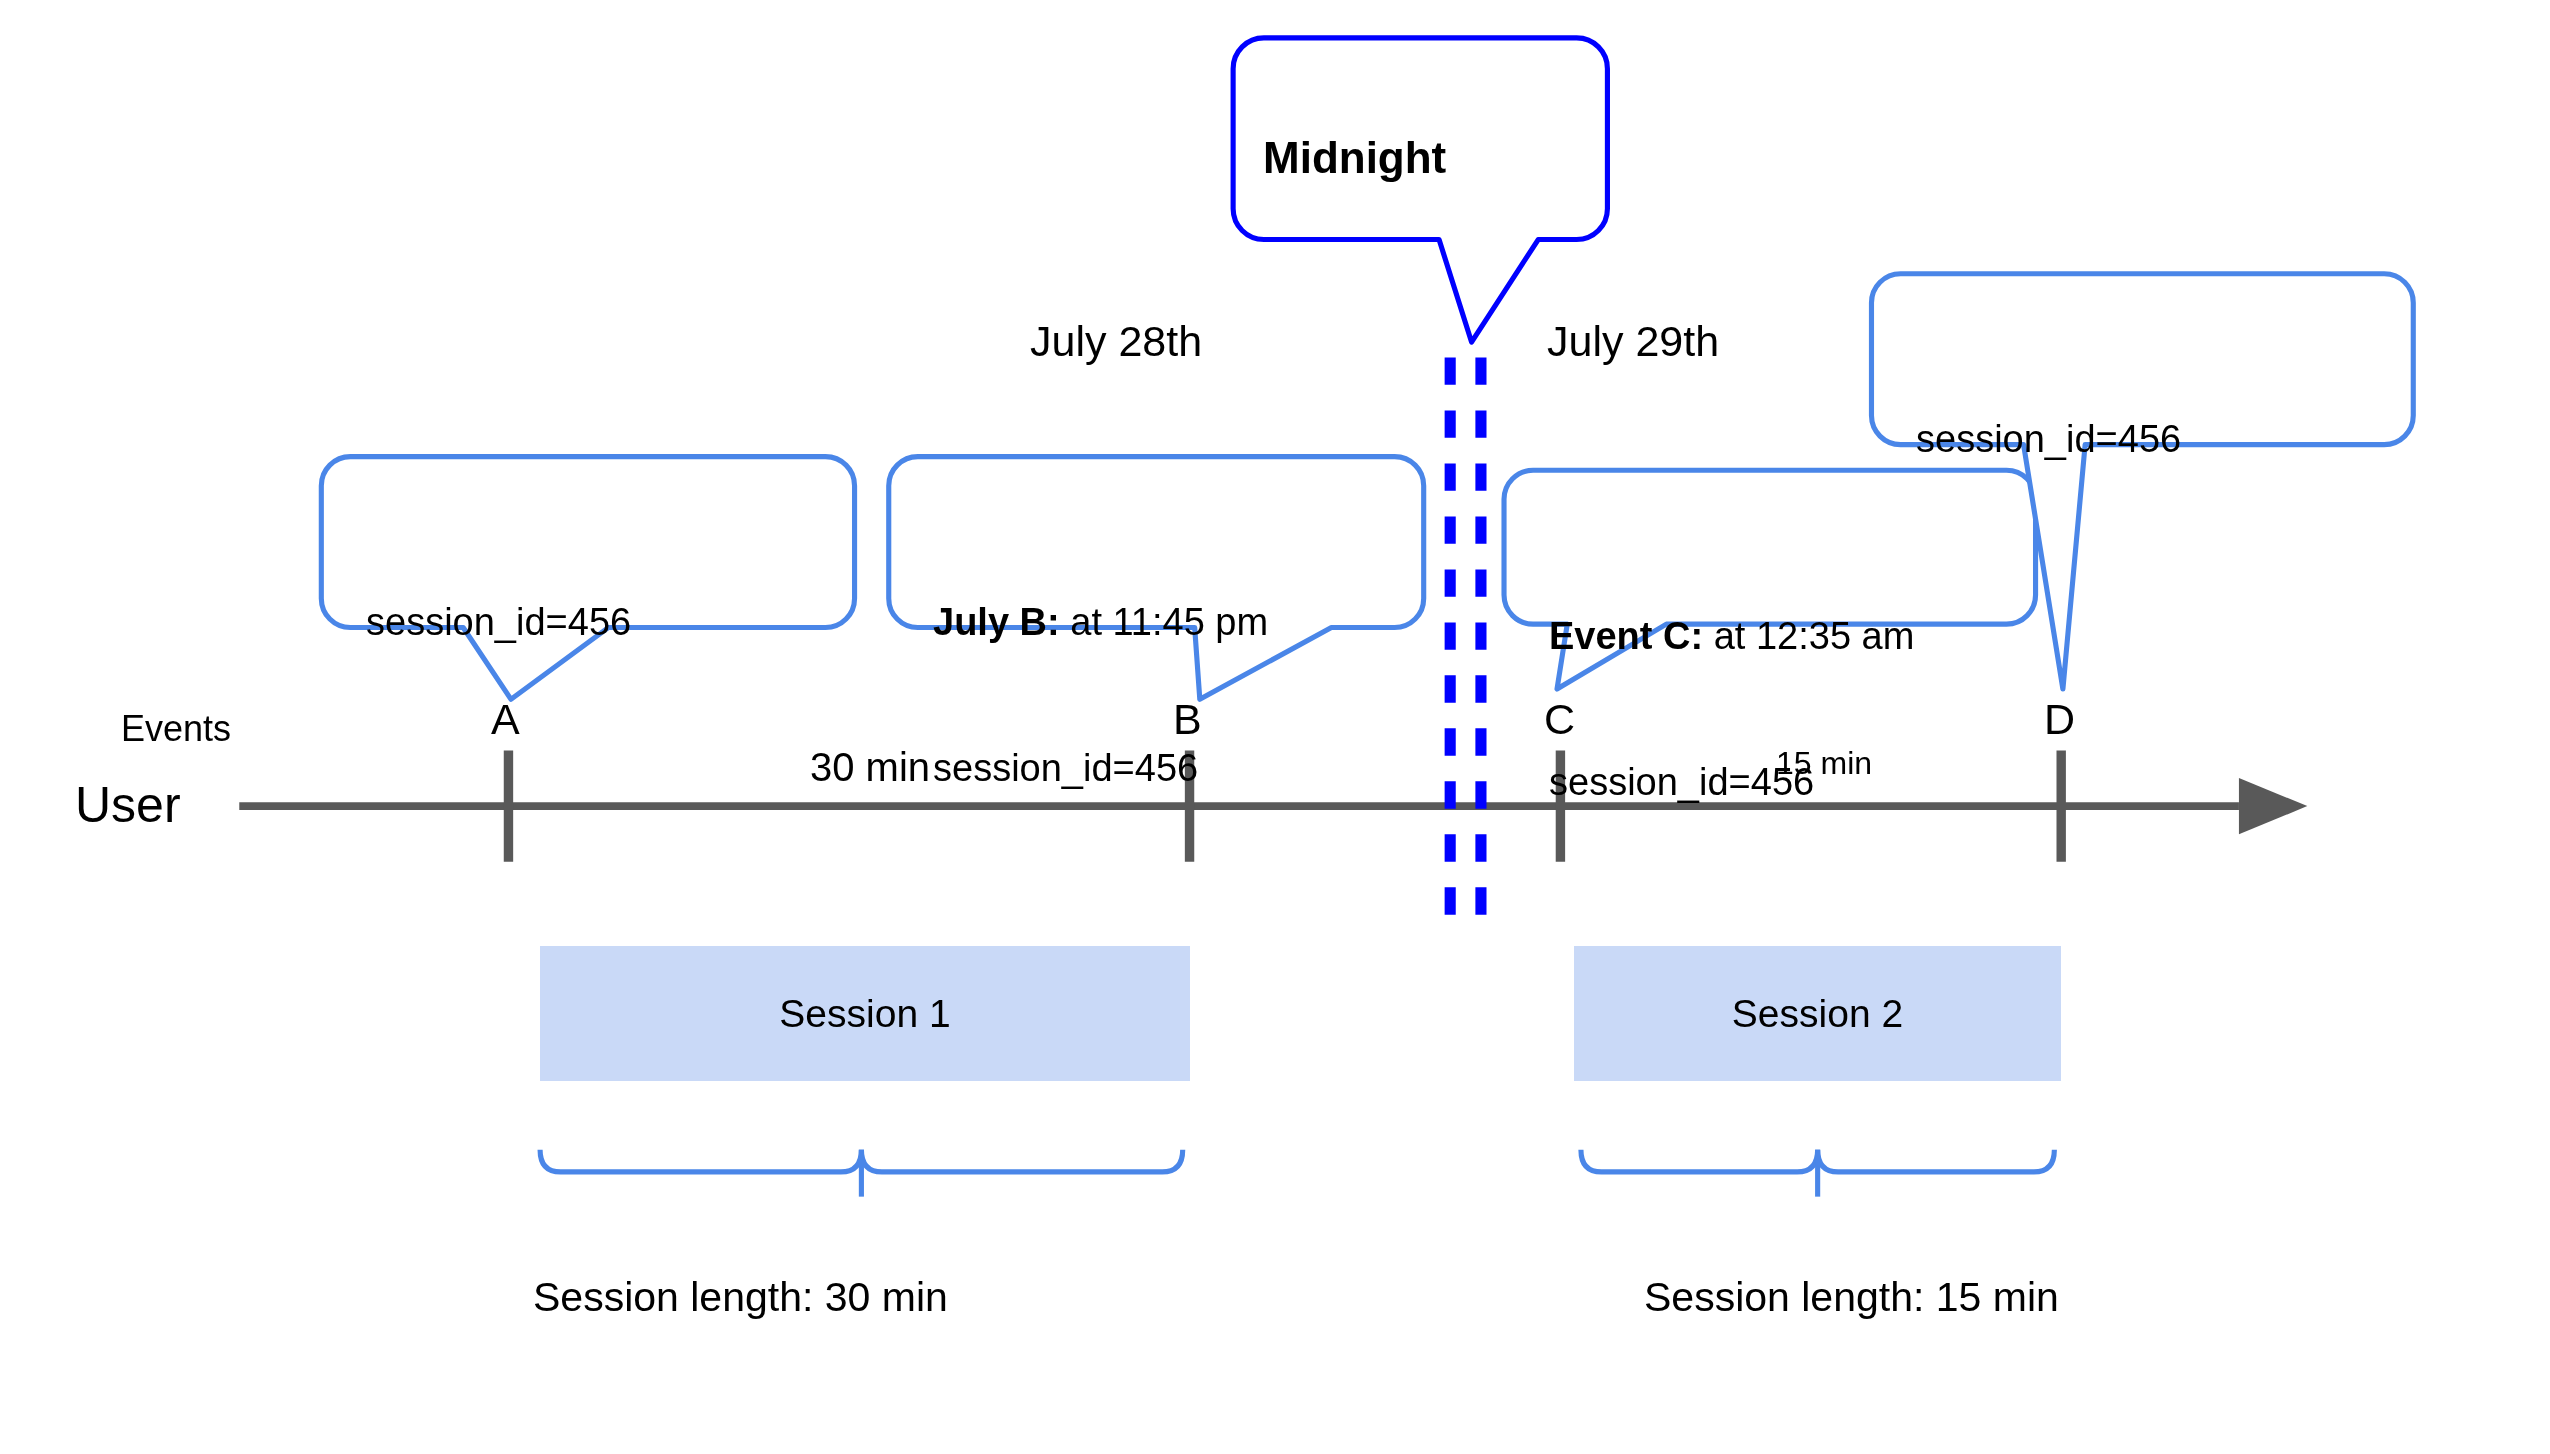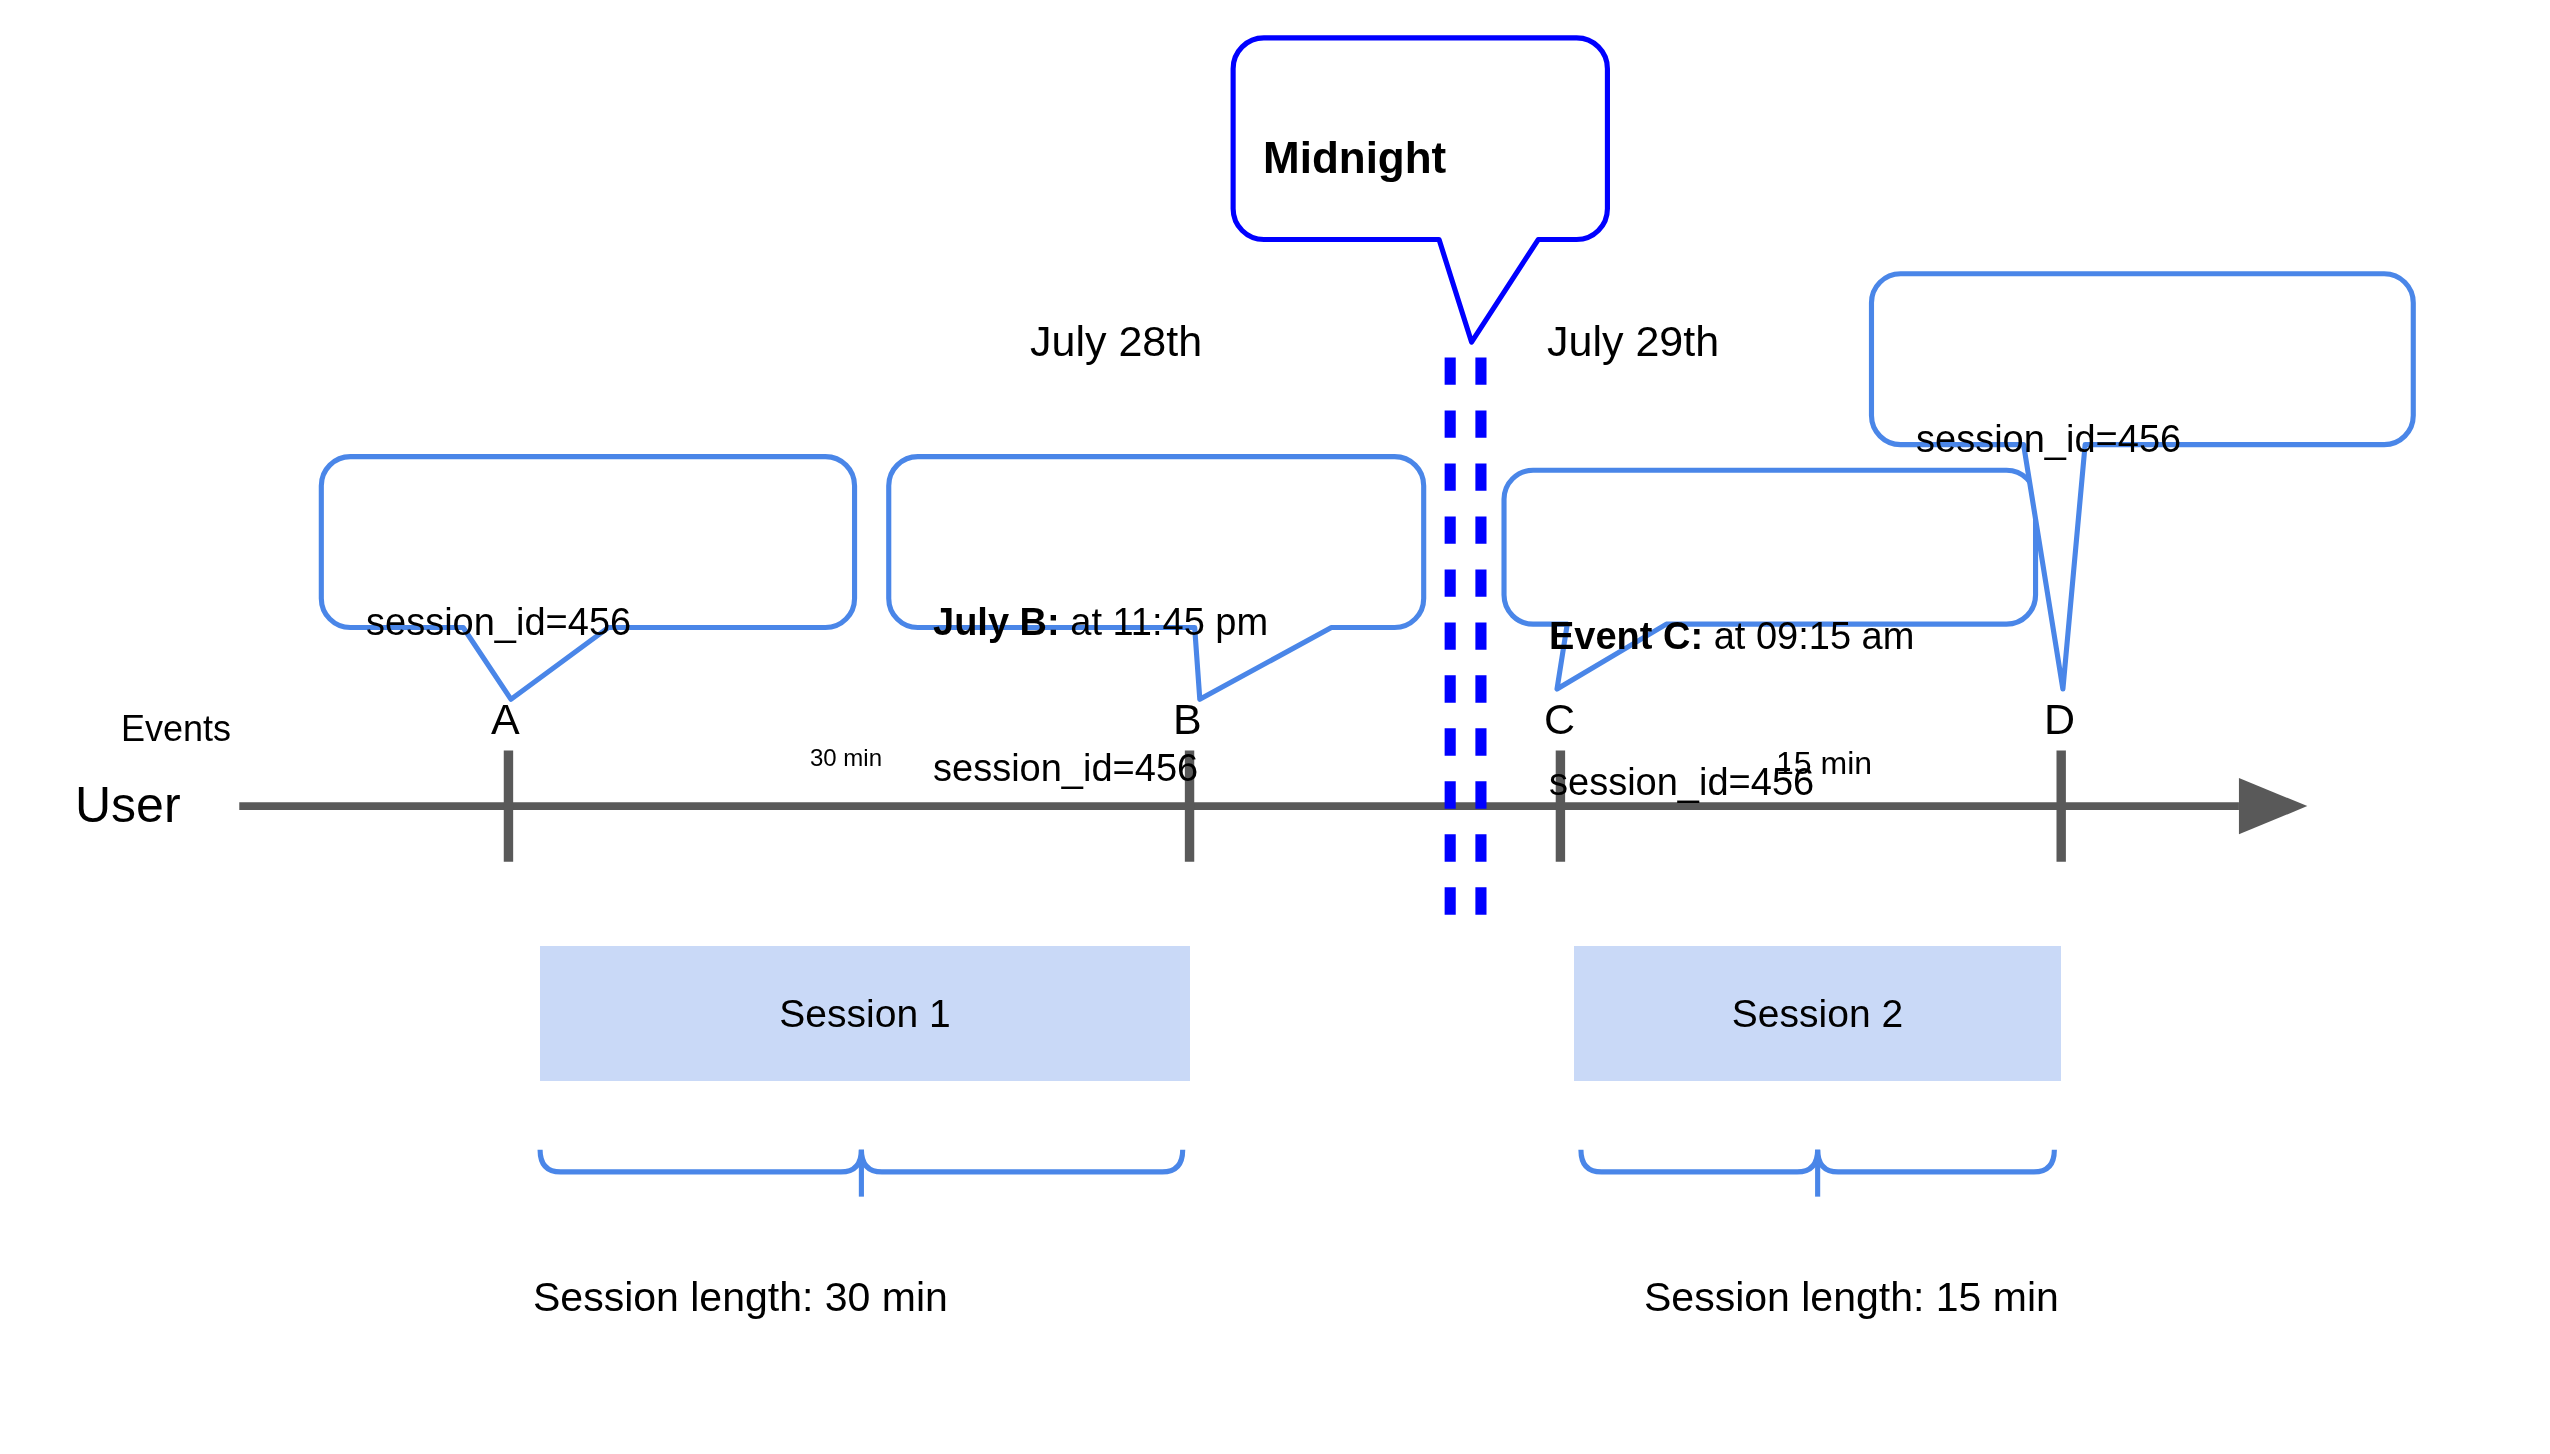--- a/index.html
+++ b/index.html
@@ -34,21 +34,21 @@
     font-size: 38px;
     color: #000000;
     line-height: 1.28;
     white-space: pre;
   }
   .callout-text b { font-weight: bold; }
   .lbl-user      { font-size: 50px; left: 75px;  top: 776px; }
   .lbl-events    { font-size: 36px; left: 121px; top: 708px; }
   .lbl-date-28   { font-size: 43px; left: 1030px; top: 316px; }
   .lbl-date-29   { font-size: 43px; left: 1547px; top: 316px; }
-  .lbl-min-30    { font-size: 24px; left: 810px;  top: 744px; }
+  .lbl-min-30    { font-size: 40px; left: 810px;  top: 744px; }
   .lbl-min-15    { font-size: 32px; left: 1776px; top: 745px; }
   .tick-lbl      { font-size: 43px; }
   .lbl-tick-A    { left: 491px;  top: 694px; }
   .lbl-tick-B    { left: 1173px; top: 694px; }
   .lbl-tick-C    { left: 1544px; top: 694px; }
   .lbl-tick-D    { left: 2044px; top: 694px; }
   .session-box {
     position: absolute;
     background: #c9d9f7;
     display: flex;
@@ -212,21 +212,21 @@
   <div class="callout-text" style="left:366px; top:501px;">
     <div>session_id=456</div>
   </div>
 
   <div class="callout-text" style="left:933px; top:501px;">
     <div><b>July B:</b><span> at 11:45 pm</span></div>
     <div>session_id=456</div>
   </div>
 
   <div class="callout-text" style="left:1549px; top:515px;">
-    <div><b>Event C:</b><span> at 09:15 am</span></div>
+    <div><b>Event C:</b><span> at 12:35 am</span></div>
     <div>session_id=456</div>
   </div>
 
   <div class="callout-text" style="left:1916px; top:318px;">
     <div>session_id=456</div>
   </div>
 
   <div class="session-box sess-1">
     <span>Session 1</span>
   </div>

